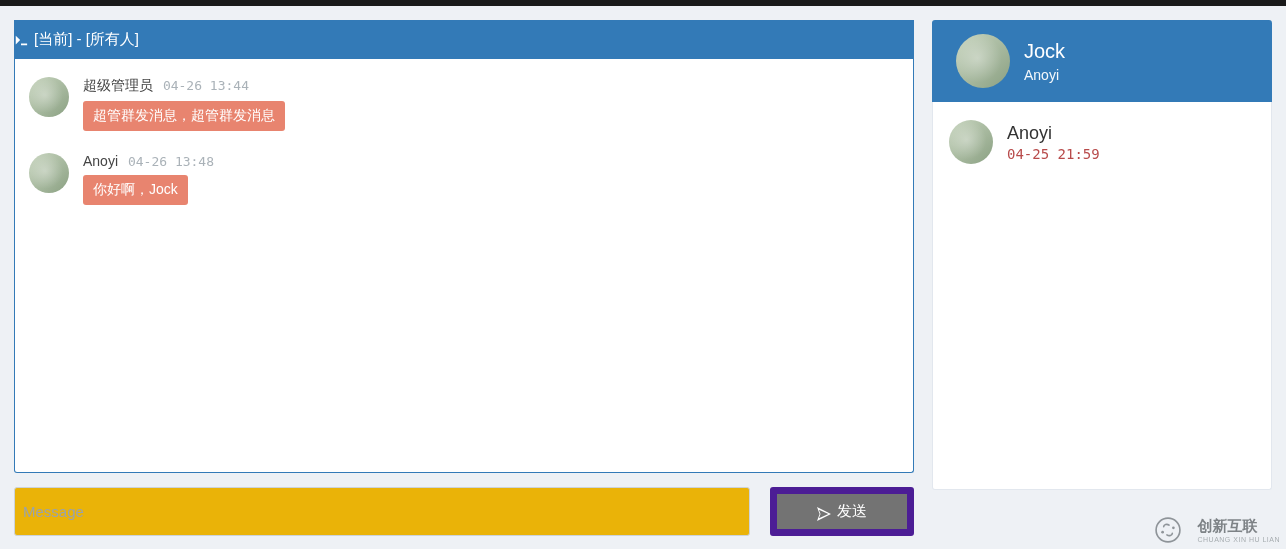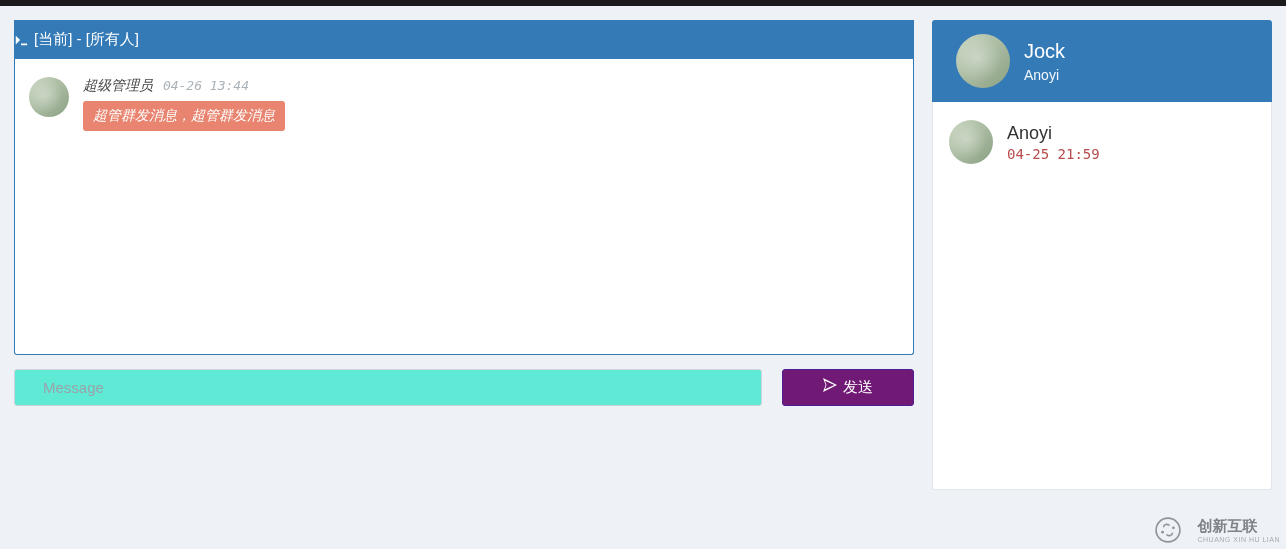--- a/index.html
+++ b/index.html
@@ -32,24 +32,23 @@
       align-items: center;
       gap: 6px;
     }
     .panel-header .icon-terminal { width:14px; height:14px; }
     .chat-body {
       border: 1px solid #337ab7;
       border-top: none;
       border-bottom-left-radius: 3px;
       border-bottom-right-radius: 3px;
       background: #fff;
-      height: 296px;
+      height: 414px;
       padding: 18px 14px;
       overflow-y: auto;
-      font-style: italic;
     }
 
     .msg { display: flex; align-items: flex-start; gap: 14px; margin-bottom: 22px; }
     .avatar {
       width: 40px; height: 40px; border-radius: 50%;
       background: linear-gradient(135deg,#c9d6c0,#8aa082);
       flex-shrink: 0;
       overflow: hidden;
       position: relative;
     }
@@ -67,36 +66,36 @@
       padding: 6px 10px;
       border-radius: 3px;
       font-size: 14px;
     }
 
     .compose { display: flex; gap: 20px; margin-top: 14px; align-items: stretch; }
     .compose input {
       flex: 1;
       border: 1px solid #ccd3da;
       border-radius: 3px;
-      padding: 8px 28px;
+      padding: 8px 8px;
       font-size: 15px;
       color: #555;
-      background: #5eead4;
+      background: #eab308;
     }
     .compose input::placeholder { color: #9aa3ab; }
     .send-btn {
-      background: #701a75;
-      color: #fff;
-      border: 1px solid #4c1d95;
+      background: #737373;
+      color: #fff;
+      border: 7px solid #4c1d95;
       border-radius: 3px;
       padding: 8px 40px;
       font-size: 15px;
       cursor: pointer;
       display: inline-flex;
-      align-items: flex-start;
+      align-items: flex-end;
       gap: 6px;
     }
 
     .user-header {
       background: #337ab7;
       color: #fff;
       padding: 14px 24px;
       display: flex;
       align-items: center;
       gap: 14px;
@@ -158,20 +157,30 @@
         <div class="avatar"></div>
         <div>
           <div class="msg-meta">
             <span class="msg-author">超级管理员</span>
             <span class="msg-time">04-26 13:44</span>
           </div>
           <div class="msg-bubble">超管群发消息，超管群发消息</div>
         </div>
       </div>
 
+      <div class="msg">
+        <div class="avatar"></div>
+        <div>
+          <div class="msg-meta">
+            <span class="msg-author">Anoyi</span>
+            <span class="msg-time">04-26 13:48</span>
+          </div>
+          <div class="msg-bubble">你好啊，Jock</div>
+        </div>
+      </div>
     </div>
 
     <div class="compose">
       <input type="text" placeholder="Message" style="">
       <button class="send-btn">
         <svg width="14" height="14" viewBox="0 0 16 16" fill="currentColor">
             <path d="M0 0l16 8L0 16l3-8L0 0zm4 8l-1.8 4.8L13 8 2.2 3.2 4 8h6v0H4z"></path>
           </svg>
         <span>发送</span>
       </button>

